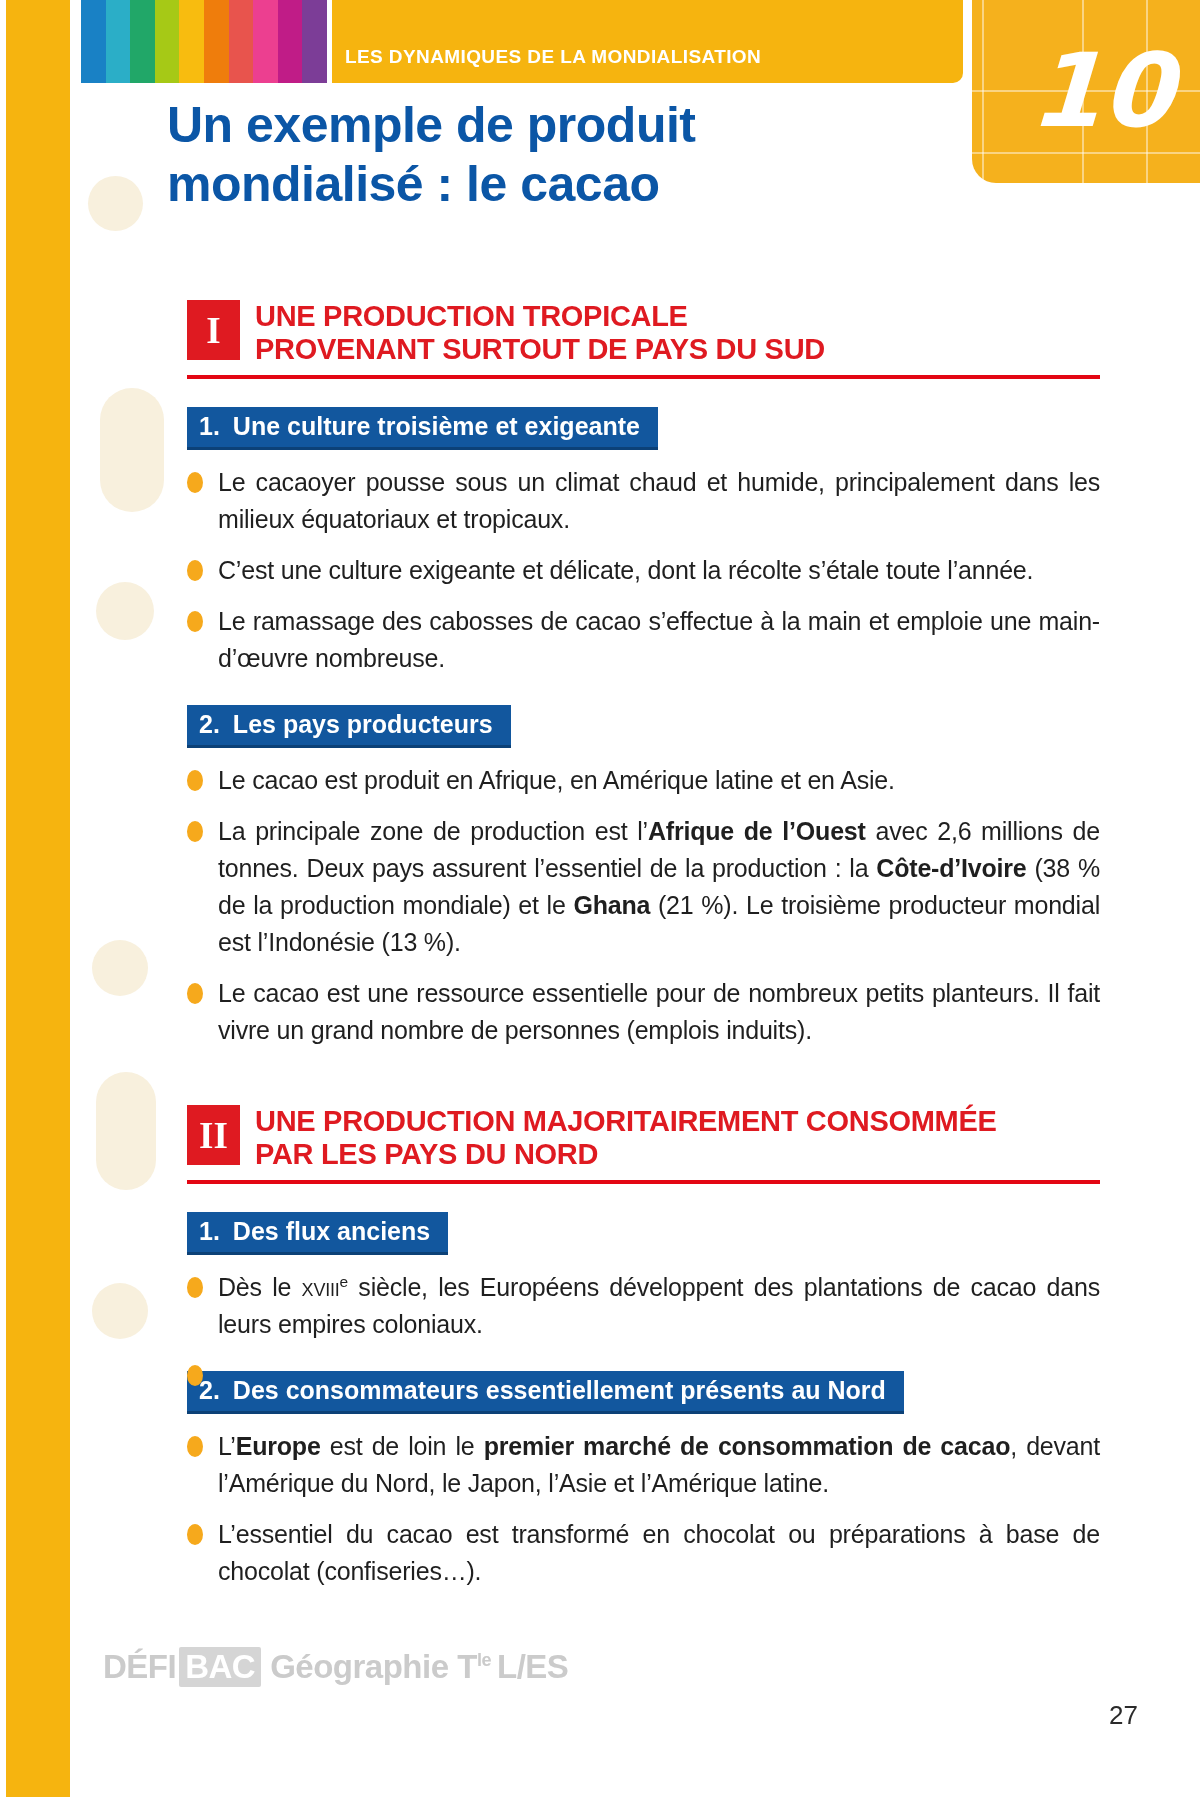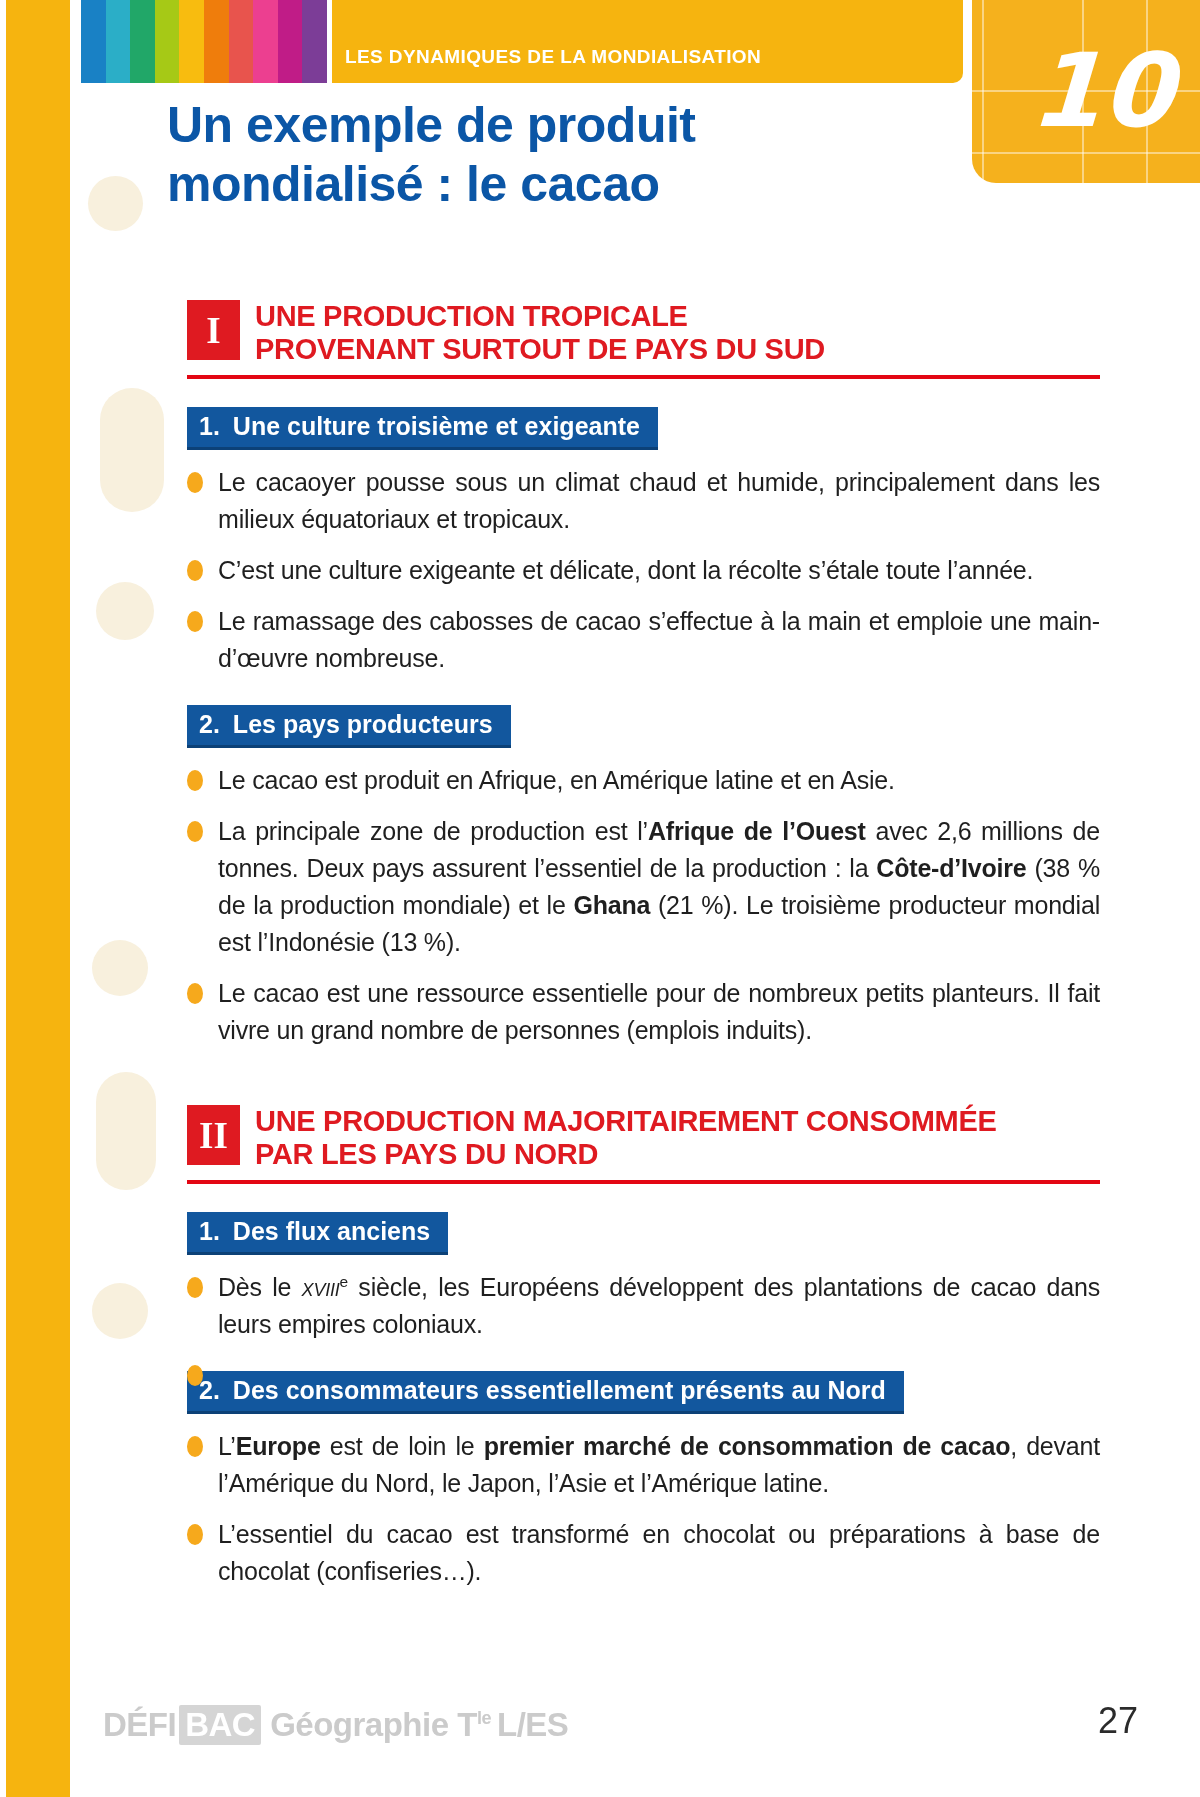--- a/index.html
+++ b/index.html
@@ -38,31 +38,31 @@
     letter-spacing:-.3px;padding-top:0px;}
   .sec-rule{height:4px;background:var(--rule_red,#E30613);margin-top:9px;}
   .sub-band{width:fit-content;background:var(--band_blue,#12579E);color:#fff;font-weight:700;
     font-size:25px;padding:5px 18px 6px 12px;border-bottom:3px solid #0C4177;margin:28px 0 6px;}
   .sub-num{margin-right:13px;}
   .bullet{position:relative;padding-left:31px;margin:14px 0 0;font-size:25px;line-height:37px;
     text-align:justify;color:var(--text_dark,#1F1F1F);letter-spacing:-.2px;}
   .dot{position:absolute;left:0;top:8px;width:16px;height:21px;border-radius:50%;
     background:var(--bullet_orange,#F6A91C);}
   .bold{font-weight:700;}
-  .sc{font-variant:small-caps;font-style:italic;}
+  .sc{font-variant:small-caps;}
   .sup{font-size:.62em;vertical-align:super;line-height:0;}
   section+section{margin-top:56px;display:block;}
   section{display:block;}
   
-  .brand{position:absolute;left:103px;top:1706px;color:var(--footer_gray,#CBCBCB);font-weight:700;
+  .brand{position:absolute;left:103px;top:1648px;color:var(--footer_gray,#CBCBCB);font-weight:700;
     font-size:33px;letter-spacing:-.5px;z-index:2;}
   .brand .bac{background:#D5D5D5;color:#fff;padding:1px 6px 2px;margin:0 9px 0 3px;border-radius:2px;}
   .brand .lvl-sup{font-size:.55em;vertical-align:super;}
   .brand .track{margin-left:6px;}
-  .pagenum{position:absolute;right:62px;top:1700px;font-size:36px;color:#2B2B2B;z-index:2;margin-left:32px;}
+  .pagenum{position:absolute;right:62px;top:1700px;font-size:26px;color:#2B2B2B;z-index:2;margin-left:32px;}
 </style>
 </head>
 <body>
 
 <div class="page">
 
   <div class="left-stripe"></div>
 
   <div class="blob" style="left:88px;top:176px;width:55px;height:55px;border-radius:50%;"></div>
   <div class="blob" style="left:100px;top:388px;width:64px;height:124px;border-radius:32px;"></div>

